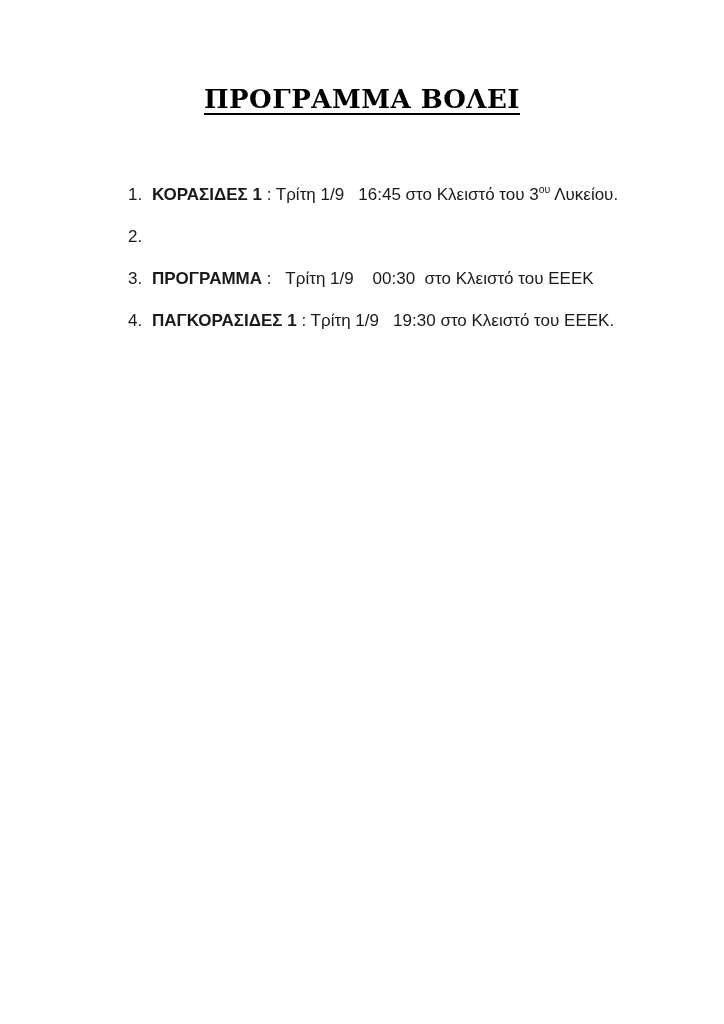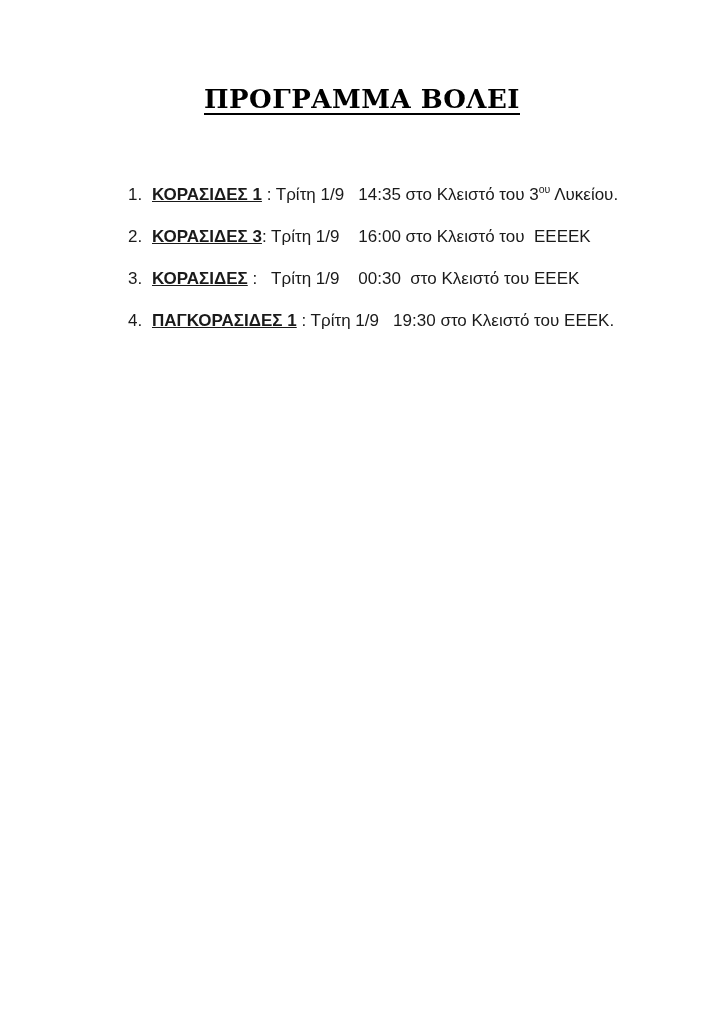--- a/index.html
+++ b/index.html
@@ -46,50 +46,48 @@
     margin-bottom: 20px;
     font-size: 17px;
     white-space: pre;
   }
   .item-number {
     display: inline-block;
     min-width: 24px;
   }
   .team-name {
     font-weight: bold;
-    text-decoration: underline;
   }
   .superscript {
     vertical-align: super;
     font-size: 0.62em;
     line-height: 0;
   }
 </style>
 </head>
 <body>
 
 <div class="page">
 
   <h1 class="doc-title">ΠΡΟΓΡΑΜΜΑ ΒΟΛΕΙ</h1>
 
   <div class="schedule">
 
     <div class="schedule-item">
       <span class="item-number">1.</span>
-      <span class="item-content"><span class="team-name">ΚΟΡΑΣΙΔΕΣ 1</span><span> : </span><span>Τρίτη 1/9   14:35 στο Κλειστό του 3</span><span class="superscript">ου</span><span> Λυκείου.</span></span>
+      <span class="item-content"><span class="team-name">ΚΟΡΑΣΙΔΕΣ 1</span><span> : </span><span>Τρίτη 1/9   16:45 στο Κλειστό του 3</span><span class="superscript">ου</span><span> Λυκείου.</span></span>
     </div>
 
     <div class="schedule-item">
       <span class="item-number">2.</span>
-      <span class="item-content"><span class="team-name">ΚΟΡΑΣΙΔΕΣ 3</span><span>: </span><span>Τρίτη 1/9    16:00 στο Κλειστό του  ΕΕΕΕΚ</span><span class="superscript"></span><span></span></span>
     </div>
 
     <div class="schedule-item">
       <span class="item-number">3.</span>
-      <span class="item-content"><span class="team-name">ΚΟΡΑΣΙΔΕΣ</span><span> :   </span><span>Τρίτη 1/9    00:30  στο Κλειστό του ΕΕΕΚ</span><span class="superscript"></span><span></span></span>
+      <span class="item-content"><span class="team-name">ΠΡΟΓΡΑΜΜΑ</span><span> :   </span><span>Τρίτη 1/9    00:30  στο Κλειστό του ΕΕΕΚ</span><span class="superscript"></span><span></span></span>
     </div>
 
     <div class="schedule-item">
       <span class="item-number">4.</span>
       <span class="item-content"><span class="team-name">ΠΑΓΚΟΡΑΣΙΔΕΣ 1</span><span> : </span><span>Τρίτη 1/9   19:30 στο Κλειστό του ΕΕΕΚ.</span><span class="superscript"></span><span></span></span>
     </div>
 
   </div>
 </div>
 

